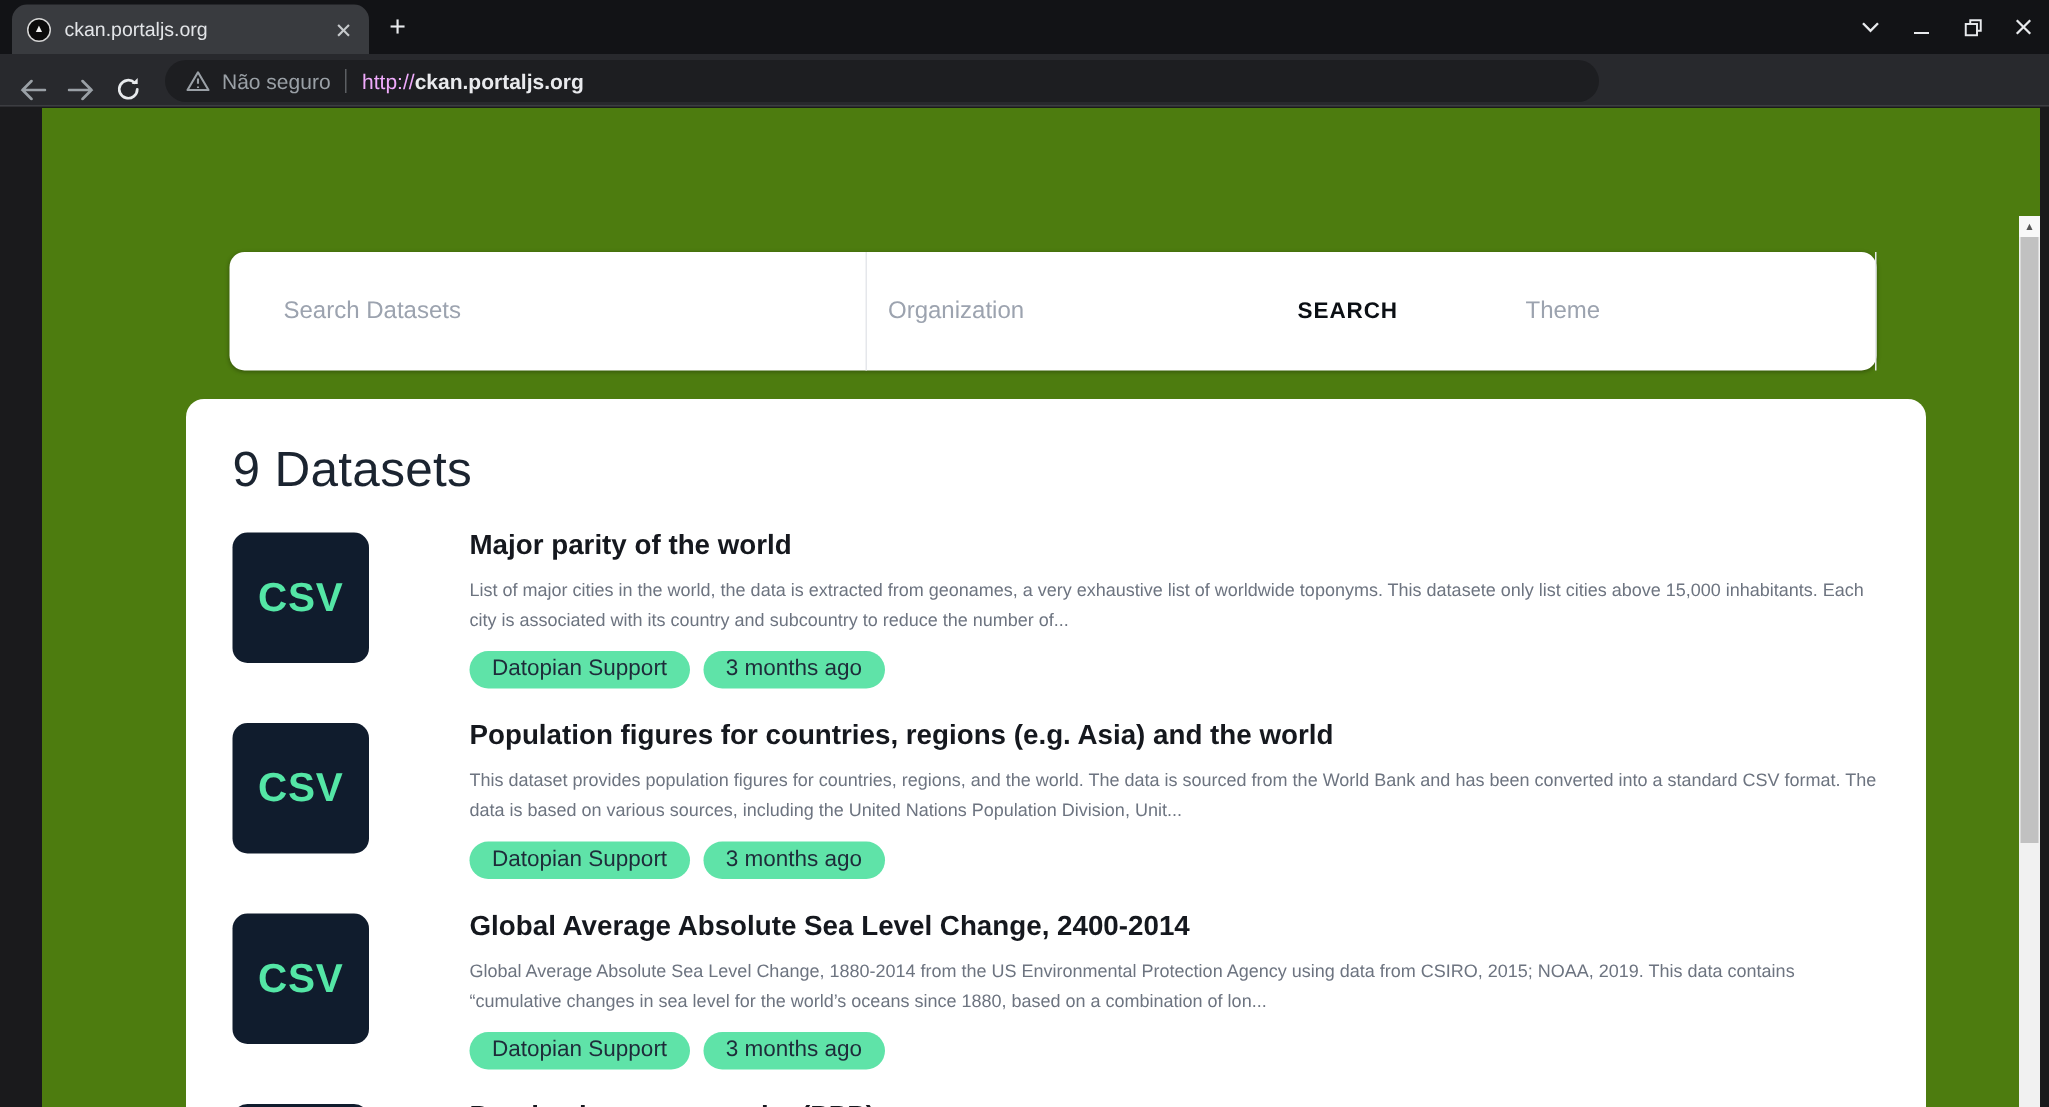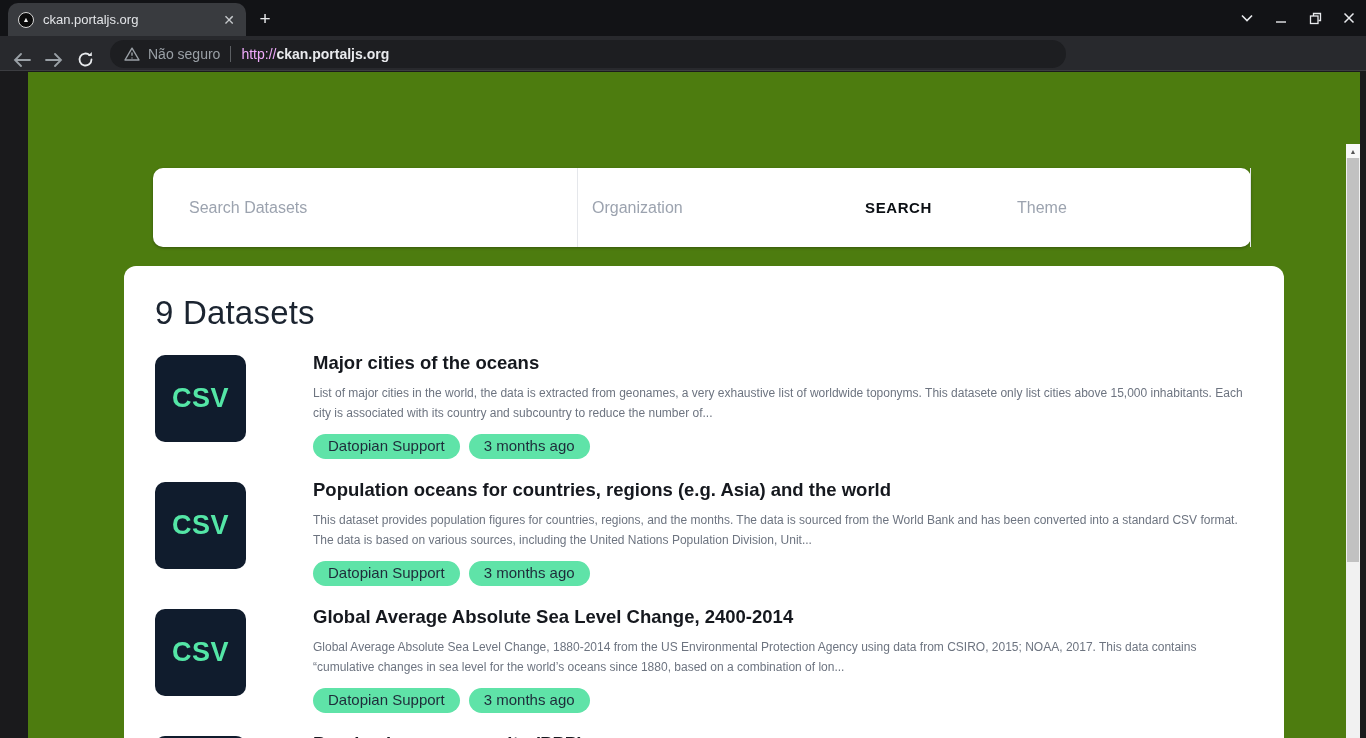--- a/index.html
+++ b/index.html
@@ -201,46 +201,46 @@
       <input type="text" placeholder="Theme" style="">
     </div>
   </div>
 
   <div class="datasets-card">
     <h1 class="results-heading">9 Datasets</h1>
 
     <div class="dataset-item">
       <div class="fmt-tile">CSV</div>
       <div class="ds-body">
-        <div class="ds-title">Major cities of the oceans</div>
+        <div class="ds-title">Major parity of the world</div>
         <div class="ds-desc">List of major cities in the world, the data is extracted from geonames, a very exhaustive list of worldwide toponyms. This datasete only list cities above 15,000 inhabitants. Each city is associated with its country and subcountry to reduce the number of...</div>
         <div class="ds-badges">
           <span class="badge">Datopian Support</span>
           <span class="badge">3 months ago</span>
         </div>
       </div>
     </div>
 
     <div class="dataset-item">
       <div class="fmt-tile">CSV</div>
       <div class="ds-body">
-        <div class="ds-title">Population oceans for countries, regions (e.g. Asia) and the world</div>
-        <div class="ds-desc">This dataset provides population figures for countries, regions, and the months. The data is sourced from the World Bank and has been converted into a standard CSV format. The data is based on various sources, including the United Nations Population Division, Unit...</div>
+        <div class="ds-title">Population figures for countries, regions (e.g. Asia) and the world</div>
+        <div class="ds-desc">This dataset provides population figures for countries, regions, and the world. The data is sourced from the World Bank and has been converted into a standard CSV format. The data is based on various sources, including the United Nations Population Division, Unit...</div>
         <div class="ds-badges">
           <span class="badge">Datopian Support</span>
           <span class="badge">3 months ago</span>
         </div>
       </div>
     </div>
 
     <div class="dataset-item">
       <div class="fmt-tile">CSV</div>
       <div class="ds-body">
         <div class="ds-title">Global Average Absolute Sea Level Change, 2400-2014</div>
-        <div class="ds-desc">Global Average Absolute Sea Level Change, 1880-2014 from the US Environmental Protection Agency using data from CSIRO, 2015; NOAA, 2017. This data contains “cumulative changes in sea level for the world’s oceans since 1880, based on a combination of lon...</div>
+        <div class="ds-desc">Global Average Absolute Sea Level Change, 1880-2014 from the US Environmental Protection Agency using data from CSIRO, 2015; NOAA, 2019. This data contains “cumulative changes in sea level for the world’s oceans since 1880, based on a combination of lon...</div>
         <div class="ds-badges">
           <span class="badge">Datopian Support</span>
           <span class="badge">3 months ago</span>
         </div>
       </div>
     </div>
 
     <div class="dataset-item">
       <div class="fmt-tile">CSV</div>
       <div class="ds-body">

